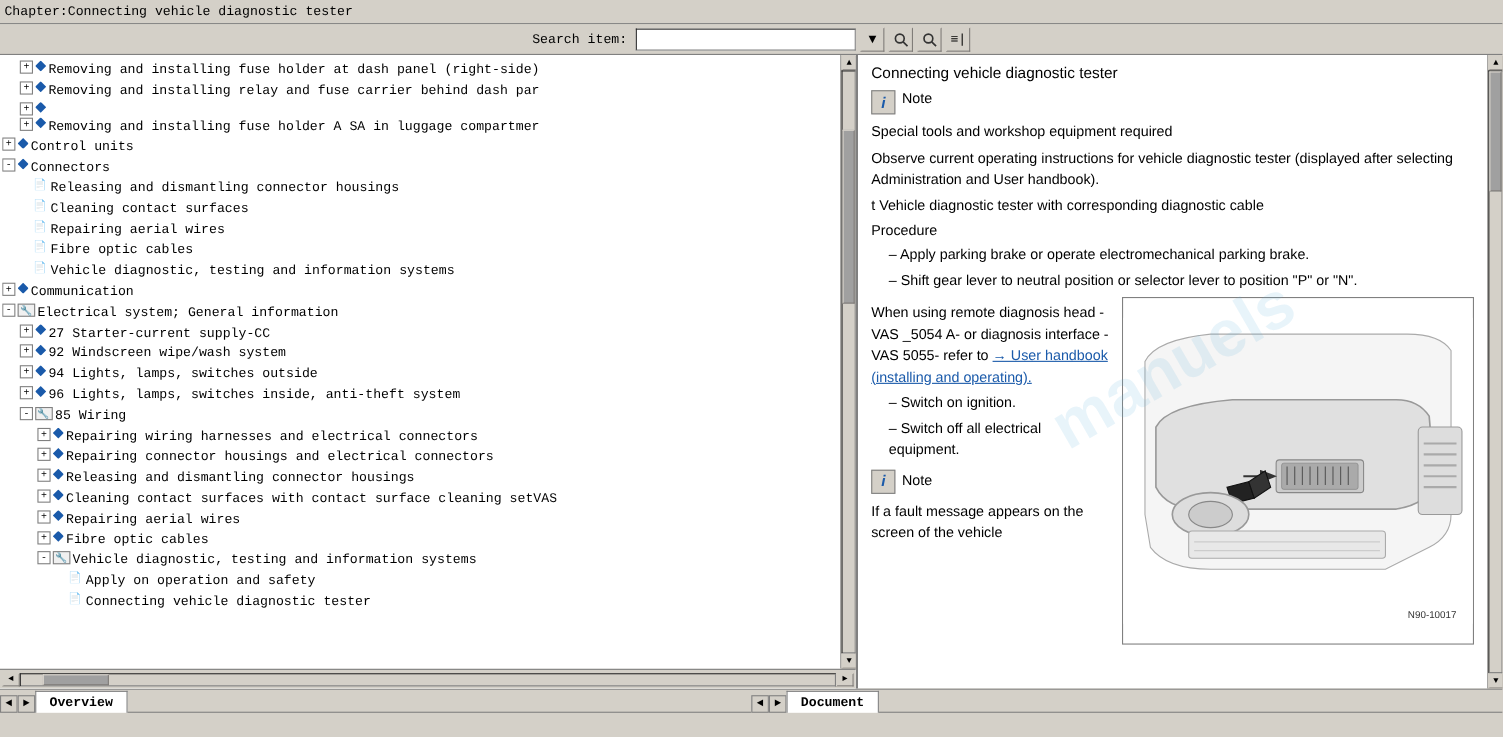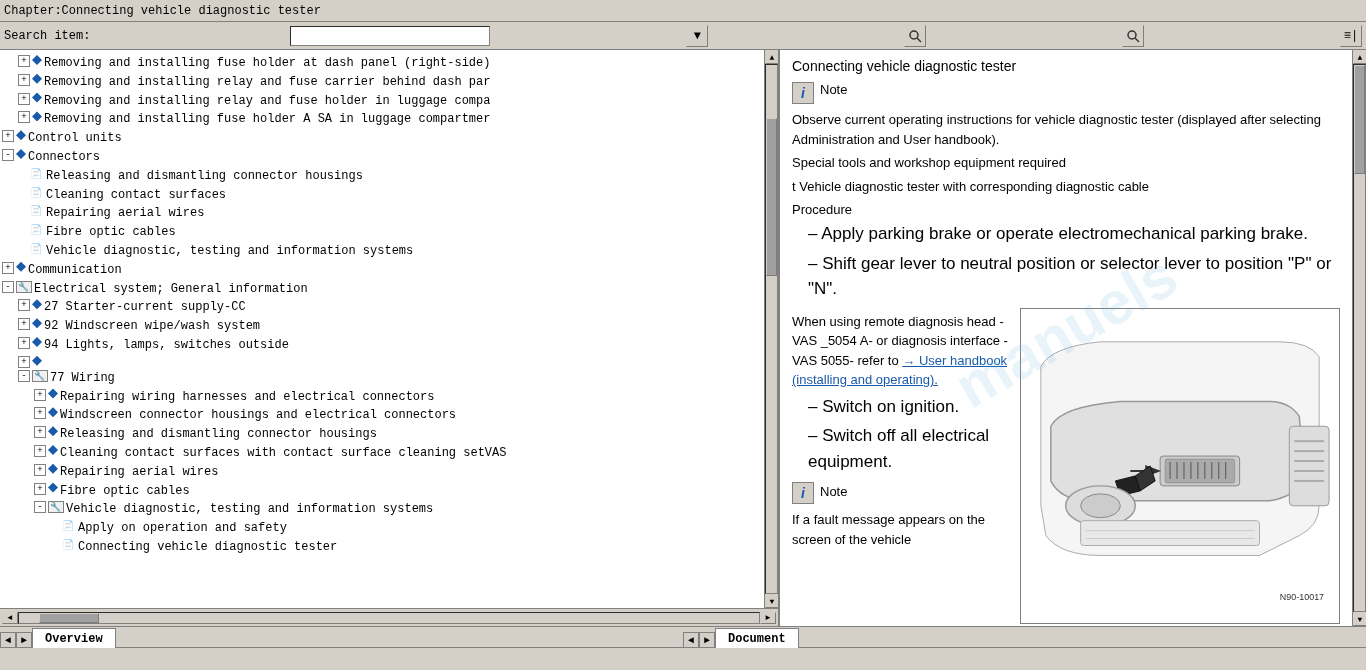--- a/index.html
+++ b/index.html
@@ -17,21 +17,21 @@
     }
 
     
     #toolbar {
       background: #d4d0c8;
       height: 28px;
       display: flex;
       align-items: center;
       padding: 2px 4px;
       border-bottom: 1px solid #808080;
-      justify-content: space-between;
+      justify-content: center;
       gap: 4px;
     }
 
     #search-label { font-size: 12px; margin-right: 4px; }
     #search-input {
       width: 200px;
       height: 20px;
       border: 1px inset #808080;
       background: white;
       font-size: 12px;
@@ -169,21 +169,21 @@
       font-weight: bold;
       font-size: 14px;
       flex-shrink: 0;
       color: #1a5aaa;
     }
 
     .note-text { font-weight: normal; font-size: 13px; }
 
     .content-para { margin: 4px 0; font-size: 13px; line-height: 1.5; }
 
-    .list-item { margin: 4px 0; padding-left: 16px; font-size: 17px; line-height: 1.5; }
+    .list-item { margin: 4px 0; padding-left: 16px; font-size: 13px; line-height: 1.5; }
     .list-item::before { content: '– '; }
 
     .procedure-header { font-weight: normal; margin: 6px 0 4px 0; }
 
     .two-col {
       display: flex;
       gap: 10px;
       margin-top: 6px;
     }
 
@@ -384,21 +384,20 @@
           <span class="tree-text">Removing and installing fuse holder at dash panel (right-side)</span>
         </div>
         <div class="tree-item indent-1">
           <span class="expand-icon">+</span>
           <span class="blue-diamond"></span>
           <span class="tree-text">Removing and installing relay and fuse carrier behind dash par</span>
         </div>
         <div class="tree-item indent-1">
           <span class="expand-icon">+</span>
           <span class="blue-diamond"></span>
-          <span class="tree-text">Removing and installing relay and fuse holder in luggage compa</span>
         </div>
         <div class="tree-item indent-1">
           <span class="expand-icon">+</span>
           <span class="blue-diamond"></span>
           <span class="tree-text">Removing and installing fuse holder A SA in luggage compartmer</span>
         </div>
         <div class="tree-item indent-0">
           <span class="expand-icon">+</span>
           <span class="blue-diamond"></span>
           <span class="tree-text">Control units</span>
@@ -454,35 +453,36 @@
           <span class="tree-text">92 Windscreen wipe/wash system</span>
         </div>
         <div class="tree-item indent-1">
           <span class="expand-icon">+</span>
           <span class="blue-diamond"></span>
           <span class="tree-text">94 Lights, lamps, switches outside</span>
         </div>
         <div class="tree-item indent-1">
           <span class="expand-icon">+</span>
           <span class="blue-diamond"></span>
+          <span class="tree-text">96 Lights, lamps, switches inside, anti-theft system</span>
         </div>
         <div class="tree-item indent-1">
           <span class="expand-icon">-</span>
           <span style="display:inline-block;width:16px;height:12px;background:#f0f0f0;border:1px solid #808080;margin-right:2px;font-size:9px;text-align:center;line-height:12px;">🔧</span>
-          <span class="tree-text">77 Wiring</span>
+          <span class="tree-text">85 Wiring</span>
         </div>
         <div class="tree-item indent-2">
           <span class="expand-icon">+</span>
           <span class="blue-diamond"></span>
           <span class="tree-text">Repairing wiring harnesses and electrical connectors</span>
         </div>
         <div class="tree-item indent-2">
           <span class="expand-icon">+</span>
           <span class="blue-diamond"></span>
-          <span class="tree-text">Windscreen connector housings and electrical connectors</span>
+          <span class="tree-text">Repairing connector housings and electrical connectors</span>
         </div>
         <div class="tree-item indent-2">
           <span class="expand-icon">+</span>
           <span class="blue-diamond"></span>
           <span class="tree-text">Releasing and dismantling connector housings</span>
         </div>
         <div class="tree-item indent-2">
           <span class="expand-icon">+</span>
           <span class="blue-diamond"></span>
           <span class="tree-text">Cleaning contact surfaces with contact surface cleaning setVAS</span>
@@ -537,23 +537,23 @@
 
       <div class="content-title">Connecting vehicle diagnostic tester</div>
 
       <div class="note-box">
         <div class="note-icon">
           <span>i</span>
         </div>
         <span class="note-text">Note</span>
       </div>
 
+      <p class="content-para">Special tools and workshop equipment required</p>
+
       <p class="content-para">Observe current operating instructions for vehicle diagnostic tester (displayed after selecting Administration and User handbook).</p>
-
-      <p class="content-para">Special tools and workshop equipment required</p>
 
       <p class="content-para">t  Vehicle diagnostic tester with corresponding diagnostic cable</p>
 
       <p class="procedure-header">Procedure</p>
 
       <div class="list-item">Apply parking brake or operate electromechanical parking brake.</div>
       <div class="list-item">Shift gear lever to neutral position or selector lever to position "P" or "N".</div>
 
       <div class="two-col">
         <div class="text-col">

